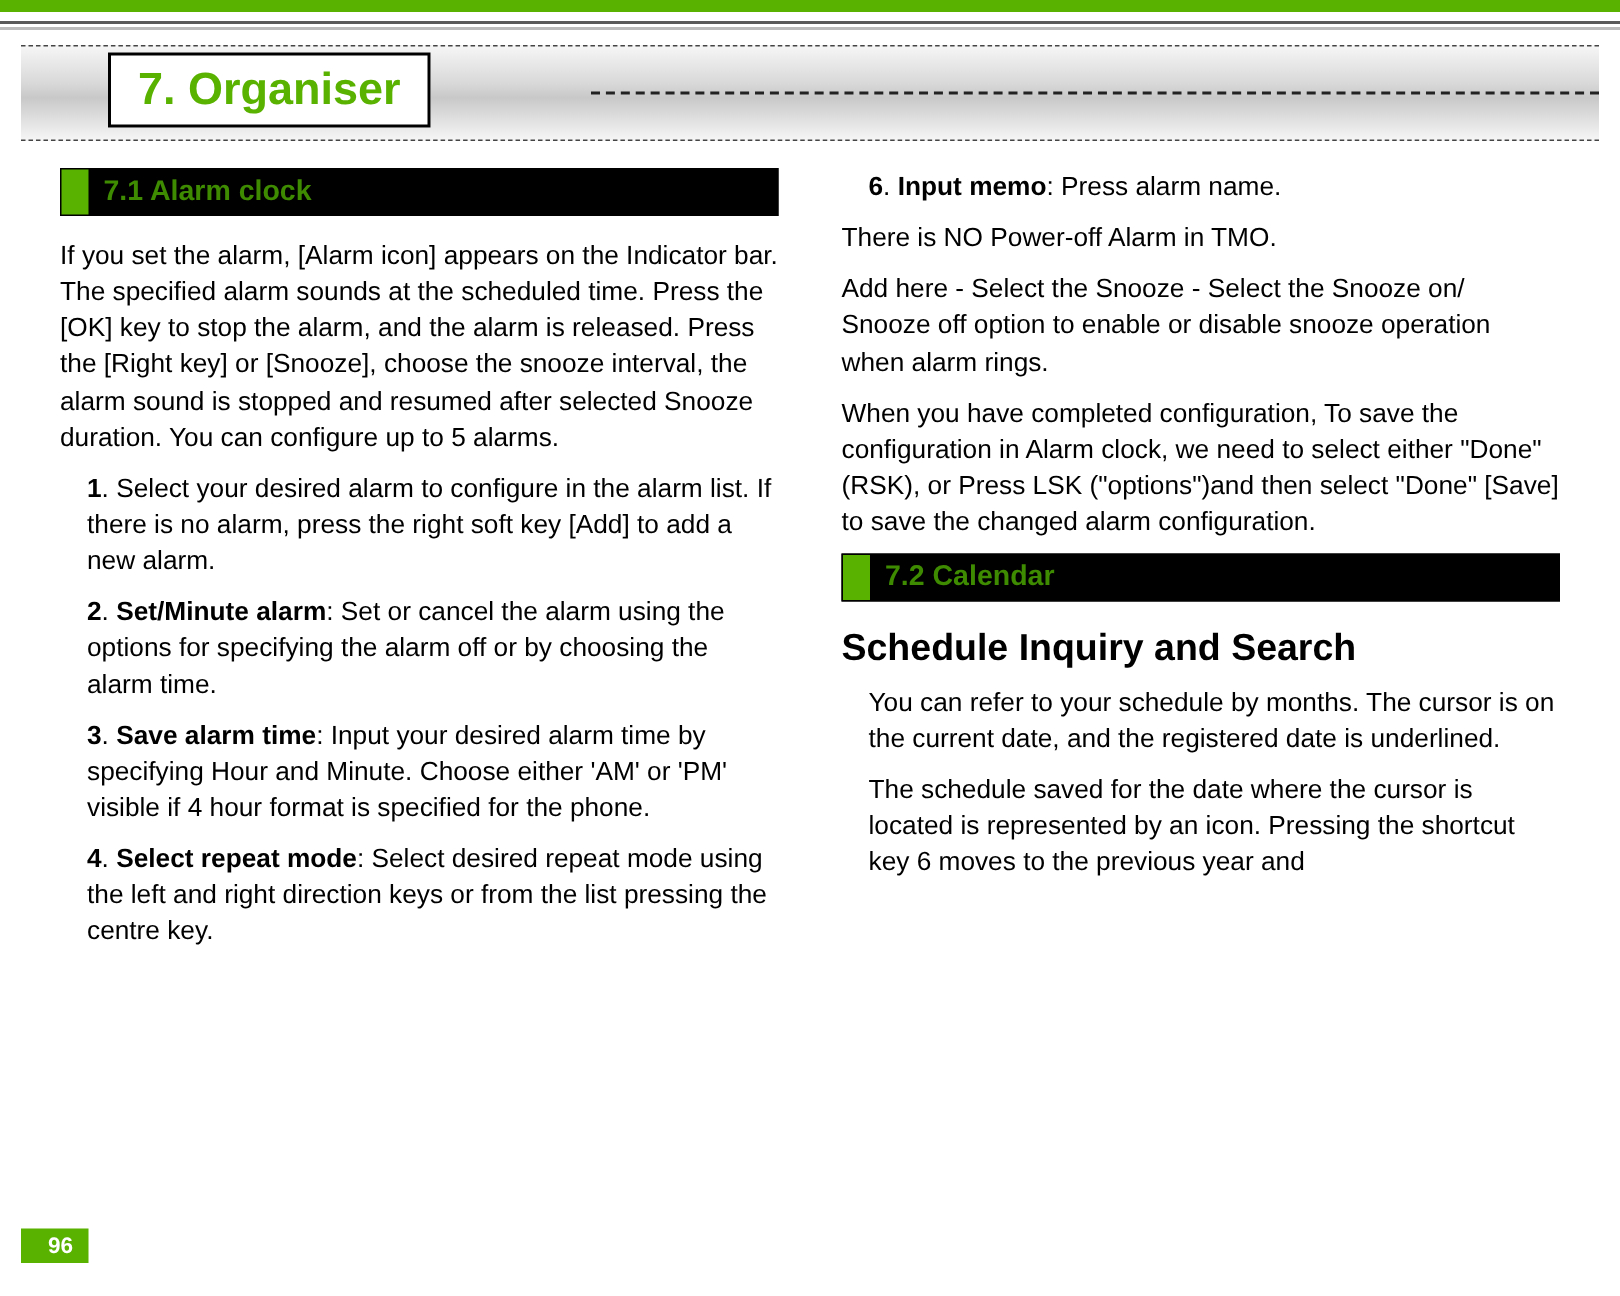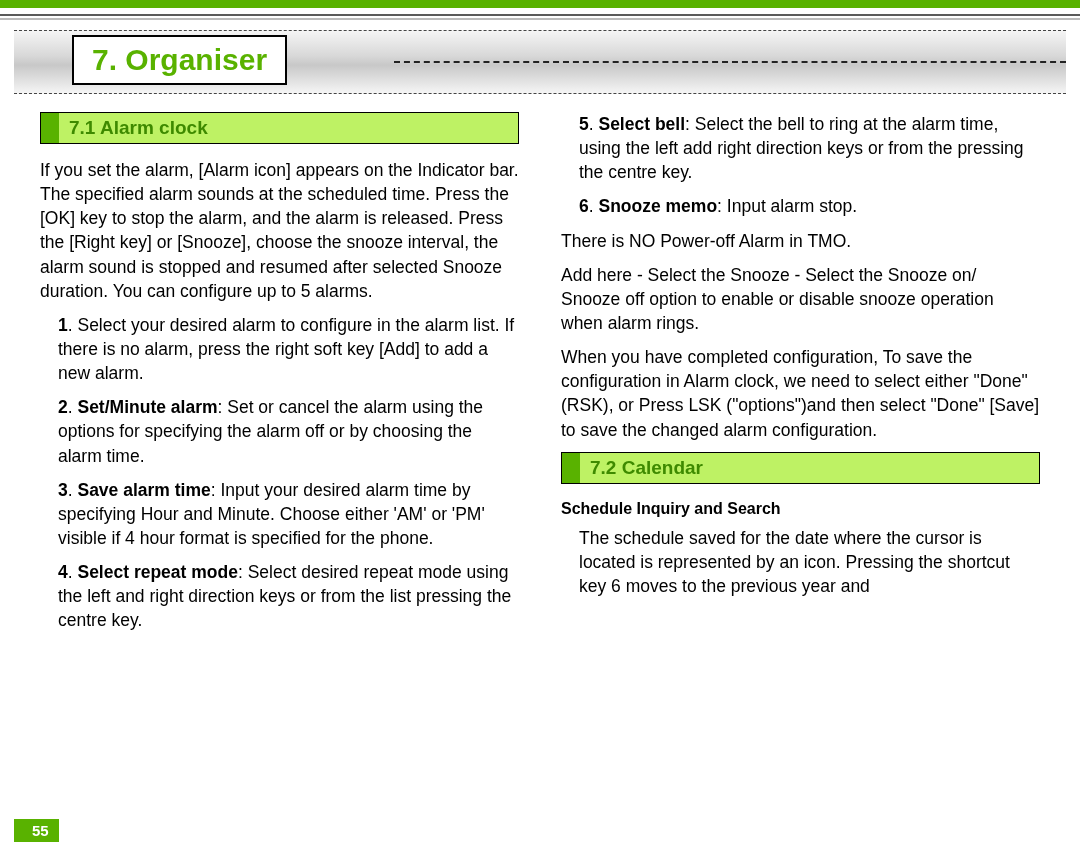--- a/index.html
+++ b/index.html
@@ -64,40 +64,40 @@
   .col {
     flex: 1;
     font-size: 17.5px;
     line-height: 1.38;
     color: #000;
   }
   .section-head {
     display: flex;
     align-items: center;
     border: 1.5px solid #000;
-    background: #bef264;
+    background: #000000;
     height: 30px;
     margin-bottom: 14px;
   }
   .section-head .bar {
     width: 18px;
     height: 100%;
     background: #59b200;
     margin-right: 10px;
   }
   .section-head .txt {
     color: #3e8a00;
     font-weight: bold;
     font-size: 19px;
   }
   p { margin: 0 0 10px 0; }
   .indent { padding-left: 18px; }
   .subsection {
     font-weight: bold;
-    font-size: 16px;
+    font-size: 25px;
     margin: 12px 0 6px 0;
   }
   .sub-bold { font-weight: bold; }
   .page-num {
     position: absolute;
     left: 14px;
     bottom: 22px;
     background: #59b200;
     color: #fff;
     font-weight: bold;
@@ -142,38 +142,36 @@
       <span class="sub-bold">3</span><span>. </span><span class="sub-bold">Save alarm time</span><span>: Input your desired alarm time by specifying Hour and Minute. Choose either 'AM' or 'PM' visible if 4 hour format is specified for the phone.</span>
     </p>
 
     <p class="indent">
       <span class="sub-bold">4</span><span>. </span><span class="sub-bold">Select repeat mode</span><span>: Select desired repeat mode using the left and right direction keys or from the list pressing the centre key.</span>
     </p>
   </div>
 
   <div class="col">
 
-    <p class="indent">
-      <span class="sub-bold">5</span><span>. </span><span class="sub-bold">Select bell</span><span>: Select the bell to ring at the alarm time, using the left add right direction keys or from the pressing the centre key.</span>
-    </p>
 
     <p class="indent">
-      <span class="sub-bold">6</span><span>. </span><span class="sub-bold">Snooze memo</span><span>: Input alarm stop.</span>
+      <span class="sub-bold">6</span><span>. </span><span class="sub-bold">Input memo</span><span>: Press alarm name.</span>
     </p>
 
     <p>There is NO Power-off Alarm in TMO.</p>
     <p>Add here - Select the Snooze - Select the Snooze on/ Snooze off option to enable or disable snooze operation when alarm rings.</p>
     <p>When you have completed configuration, To save the configuration in Alarm clock, we need to select either "Done" (RSK), or Press LSK ("options")and then select "Done"  [Save] to save the changed alarm configuration.</p>
 
     <div class="section-head" style="margin-top:8px">
       <div class="bar"></div>
       <div class="txt">7.2 Calendar</div>
     </div>
 
     <div class="subsection">Schedule Inquiry and Search</div>
 
+    <p class="indent">You can refer to your schedule by months. The cursor is on the current date, and the registered date is underlined.</p>
     <p class="indent">The schedule saved for the date where the cursor is located is represented by an icon. Pressing the shortcut key 6 moves to the previous year and</p>
   </div>
 </div>
 
 <div class="page-num">
-  <span>55</span>
+  <span>96</span>
 </div>
 
 </body></html>

